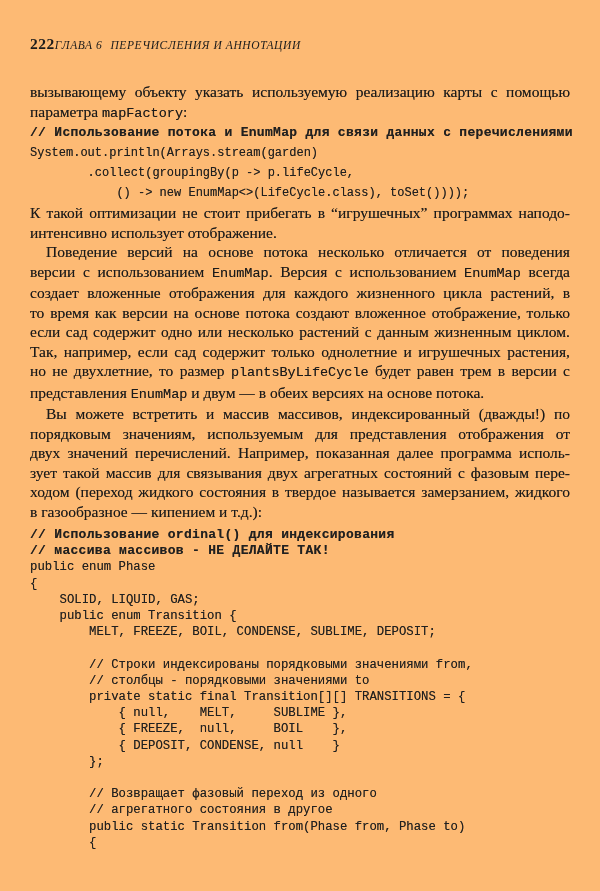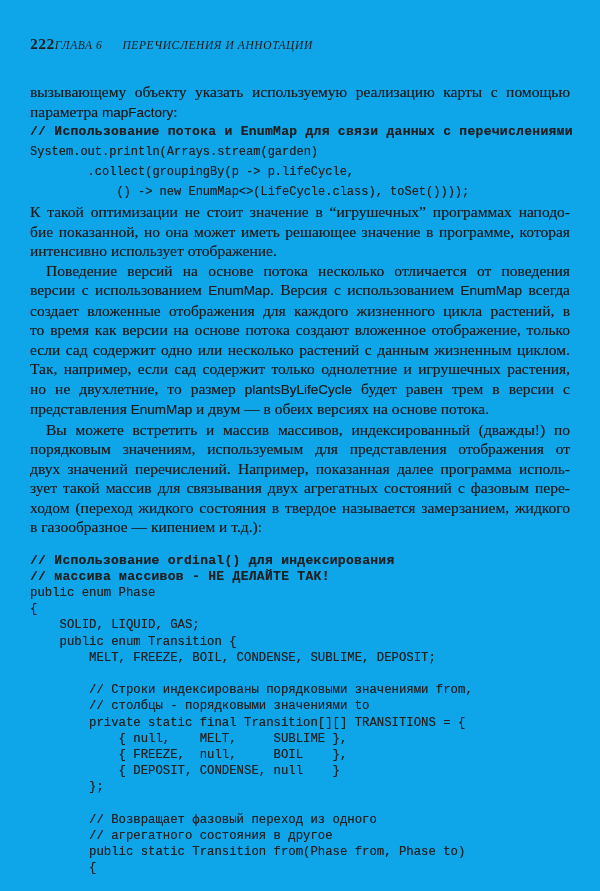--- a/index.html
+++ b/index.html
@@ -6,21 +6,21 @@
     margin: 0;
     padding: 0;
     background: #fbfbf9;
   }
   .page {
     position: relative;
     width: 600px;
     height: 891px;
     box-sizing: border-box;
     padding: 36px 30px 0 30px;
-    background: #0ea5e9;
+    background: #fdba74;
     color: #1b1b1b;
     overflow: hidden;
     font-family: "Liberation Serif", serif;
   }
   
   .pagehead {
     display: flex;
     align-items: baseline;
     line-height: 16px;
     margin-bottom: 29px;
@@ -33,21 +33,21 @@
   }
   .chap {
     font-style: italic;
     font-size: 11.5px;
     letter-spacing: 0.6px;
   }
   .chaptitle {
     font-style: italic;
     font-size: 11.5px;
     letter-spacing: 0.6px;
-    margin-left: 20px;
+    margin-left: 8px;
   }
   
   .body {
     font-size: 15.5px;
     line-height: 19.5px;
     text-shadow: 0 0 0.4px rgba(20,20,20,0.55);
   }
   .body .ln {
     text-align: justify;
     text-align-last: justify;
@@ -57,39 +57,39 @@
     text-align-last: left;
   }
   .indent .ln:first-child {
     text-indent: 16px;
   }
   .intro {
     margin-top: 16px;
   }
   
   .body .m {
-    font-family: Liberation Sans, sans-serif;
+    font-family: Liberation Mono, monospace;
     font-size: 13.5px;
   }
   
   .code {
     font-family: "Liberation Mono", "DejaVu Sans Mono", monospace;
     white-space: pre;
     color: #202020;
     text-shadow: 0 0 0.3px rgba(20,20,20,0.5);
   }
   .code .ln {
     text-align: left;
   }
   .code1 {
     font-size: 12px;
     line-height: 20px;
   }
   .code2 {
-    margin-top: 16px;
+    margin-top: 6px;
     font-size: 12.3px;
     line-height: 16.2px;
   }
   .code .b {
     font-weight: bold;
     font-size: 13px;
     letter-spacing: 0.3px;
   }
 </style>
 </head>
@@ -104,22 +104,21 @@
   </div>
 
   <div class="body intro">
       <div class="ln"><span>вызывающему объекту указать используемую реализацию карты с помощью</span></div>
       <div class="ln last"><span>параметра </span><span class="m">mapFactory</span><span>:</span></div>
     </div>
 
   <div class="code code1"><div class="ln"><span class="b">// Использование потока и EnumMap для связи данных с перечислениями</span></div><div class="ln"><span>System.out.println(Arrays.stream(garden)</span></div><div class="ln"><span>        .collect(groupingBy(p -&gt; p.lifeCycle,</span></div><div class="ln last"><span>            () -&gt; new EnumMap&lt;&gt;(LifeCycle.class), toSet())));</span></div></div>
 
   <div class="body">
-      <div class="ln"><span>К такой оптимизации не стоит значение в “игрушечных” программах наподо-</span></div>
-      <div class="ln"><span>бие показанной, но она может иметь решающее значение в программе, которая</span></div>
+      <div class="ln"><span>К такой оптимизации не стоит прибегать в “игрушечных” программах наподо-</span></div>
       <div class="ln last"><span>интенсивно использует отображение.</span></div>
     </div>
 
   <div class="body indent">
       <div class="ln"><span>Поведение версий на основе потока несколько отличается от поведения</span></div>
       <div class="ln"><span>версии с использованием </span><span class="m">EnumMap</span><span>. Версия с использованием </span><span class="m">EnumMap</span><span> всегда</span></div>
       <div class="ln"><span>создает вложенные отображения для каждого жизненного цикла растений, в</span></div>
       <div class="ln"><span>то время как версии на основе потока создают вложенное отображение, только</span></div>
       <div class="ln"><span>если сад содержит одно или несколько растений с данным жизненным циклом.</span></div>
       <div class="ln"><span>Так, например, если сад содержит только однолетние и игрушечных растения,</span></div>

